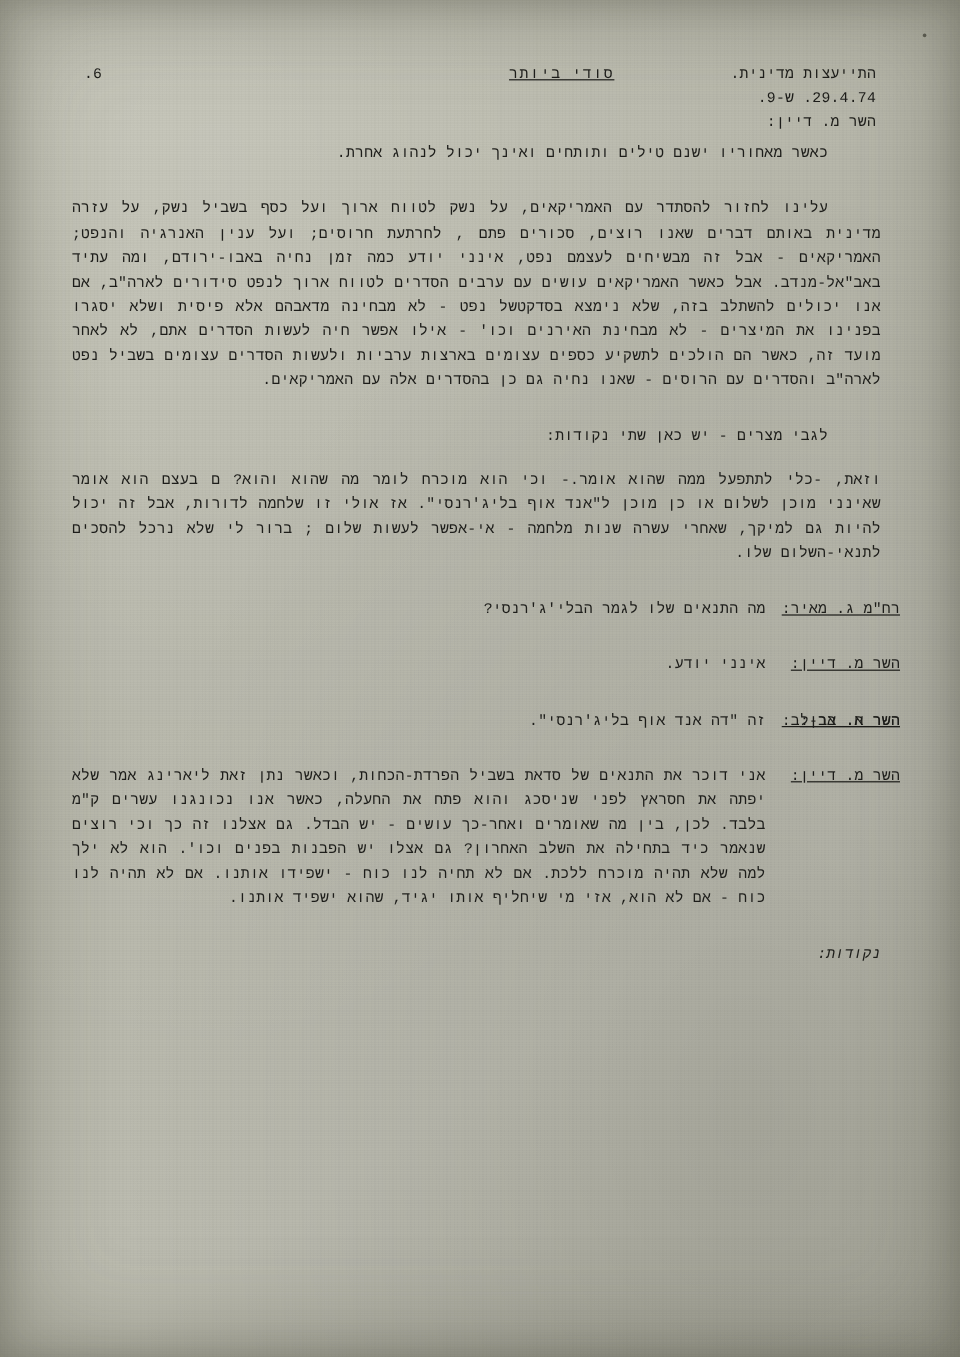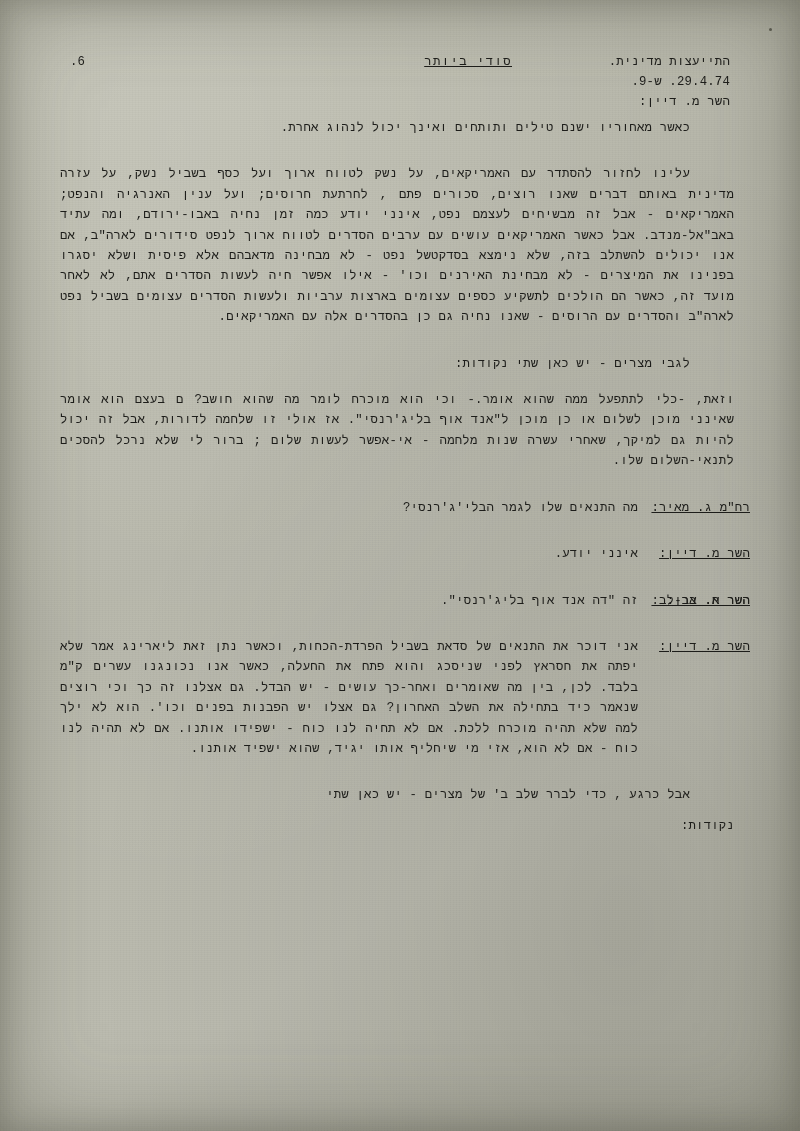--- a/index.html
+++ b/index.html
@@ -102,20 +102,21 @@
     position: absolute;
     right: 28px;
     top: 28px;
     width: 3px;
     height: 3px;
     background: rgba(40,40,30,0.6);
     border-radius: 50%;
   }
   .last-line {
     margin-top: 4px;
+    font-style: italic;
   }
 </style>
 </head>
 <body>
 
 <div class="page">
   <div class="grain"></div>
   <div class="corner-dot"></div>
 
   <div class="doc">
@@ -132,21 +133,21 @@
 
     <p class="para indent gap-lg">כאשר מאחוריו ישנם טילים ותותחים ואינך יכול לנהוג אחרת.</p>
 
 
 
     <p class="para indent gap-lg">עלינו לחזור להסתדר עם האמריקאים, על נשק לטווח ארוך ועל כסף בשביל נשק, על עזרה מדינית באותם דברים שאנו רוצים, סכורים פתם , לחרתעת חרוסים; ועל ענין האנרגיה והנפט; האמריקאים - אבל זה מבשיחים לעצמם נפט, אינני יודע כמה זמן נחיה באבו-ירודם, ומה עתיד באב"אל-מנדב. אבל כאשר האמריקאים עושים עם ערבים הסדרים לטווח ארוך לנפט סידורים לארה"ב, אם אנו יכולים להשתלב בזה, שלא נימצא בסדקטשל נפט - לא מבחינה מדאבהם אלא פיסית ושלא יסגרו בפנינו את המיצרים - לא מבחינת האירנים וכו' - אילו אפשר חיה לעשות הסדרים אתם, לא לאחר מועד זה, כאשר הם הולכים לתשקיע כספים עצומים בארצות ערביות ולעשות הסדרים עצומים בשביל נפט לארה"ב והסדרים עם הרוסים - שאנו נחיה גם כן בהסדרים אלה עם האמריקאים.</p>
 
     <p class="para indent">לגבי מצרים - יש כאן שתי נקודות:</p>
 
 
-    <p class="para gap-lg">וזאת, -כלי לתתפעל ממה שהוא אומר.- וכי הוא מוכרח לומר מה שהוא חושב? ם בעצם הוא אומר שאינני מוכן לשלום או כן מוכן ל"אנד אוף בליג'רנסי". אז אולי זו שלחמה לדורות, אבל זה יכול להיות גם למיקך, שאחרי עשרה שנות מלחמה - אי-אפשר לעשות שלום ; ברור לי שלא נרכל להסכים לתנאי-השלום שלו.</p>
+    <p class="para gap-lg">וזאת, -כלי לתתפעל ממה שהוא אומר.- וכי הוא מוכרח לומר מה שהוא והוא? ם בעצם הוא אומר שאינני מוכן לשלום או כן מוכן ל"אנד אוף בליג'רנסי". אז אולי זו שלחמה לדורות, אבל זה יכול להיות גם למיקך, שאחרי עשרה שנות מלחמה - אי-אפשר לעשות שלום ; ברור לי שלא נרכל להסכים לתנאי-השלום שלו.</p>
 
     <div class="speech">
       <span class="speaker">רח"מ ג. מאיר:</span>
       <span>מה התנאים שלו לגמר הבלי'ג'רנסי?</span>
     </div>
 
     <div class="speech">
       <span class="speaker">השר מ. דיין:</span>
       <span>אינני יודע.</span>
     </div>
@@ -158,19 +159,18 @@
     <div class="speech">
       <span class="speaker">השר ח. בר-לב:</span>
       <span>זה "דה אנד אוף בליג'רנסי".</span>
     </div>
 
     <div class="speech">
       <span class="speaker">השר מ. דיין:</span>
       <span>אני דוכר את התנאים של סדאת בשביל הפרדת-הכחות, וכאשר נתן זאת ליארינג אמר שלא יפתה את חסראץ לפני שניסכג והוא פתח את החעלה, כאשר אנו נכונגנו עשרים ק"מ בלבד. לכן, בין מה שאומרים ואחר-כך עושים - יש הבדל. גם אצלנו זה כך וכי רוצים שנאמר כיד בתחילה את השלב האחרון? גם אצלו יש הפבנות בפנים וכו'. הוא לא ילך למה שלא תהיה מוכרח ללכת. אם לא תחיה לנו כוח - ישפידו אותנו. אם לא תהיה לנו כוח - אם לא הוא, אזי מי שיחליף אותו יגיד, שהוא ישפיד אותנו.</span>
     </div>
 
-    <p class="para indent tight">אבל כרגע , כדי לברר שלב ב' של מצרים - יש כאן שתי</p>
     <p class="para last-line">נקודות:</p>
 
   </div>
 
   <div class="vignette"></div>
 </div>
 
 </body></html>

